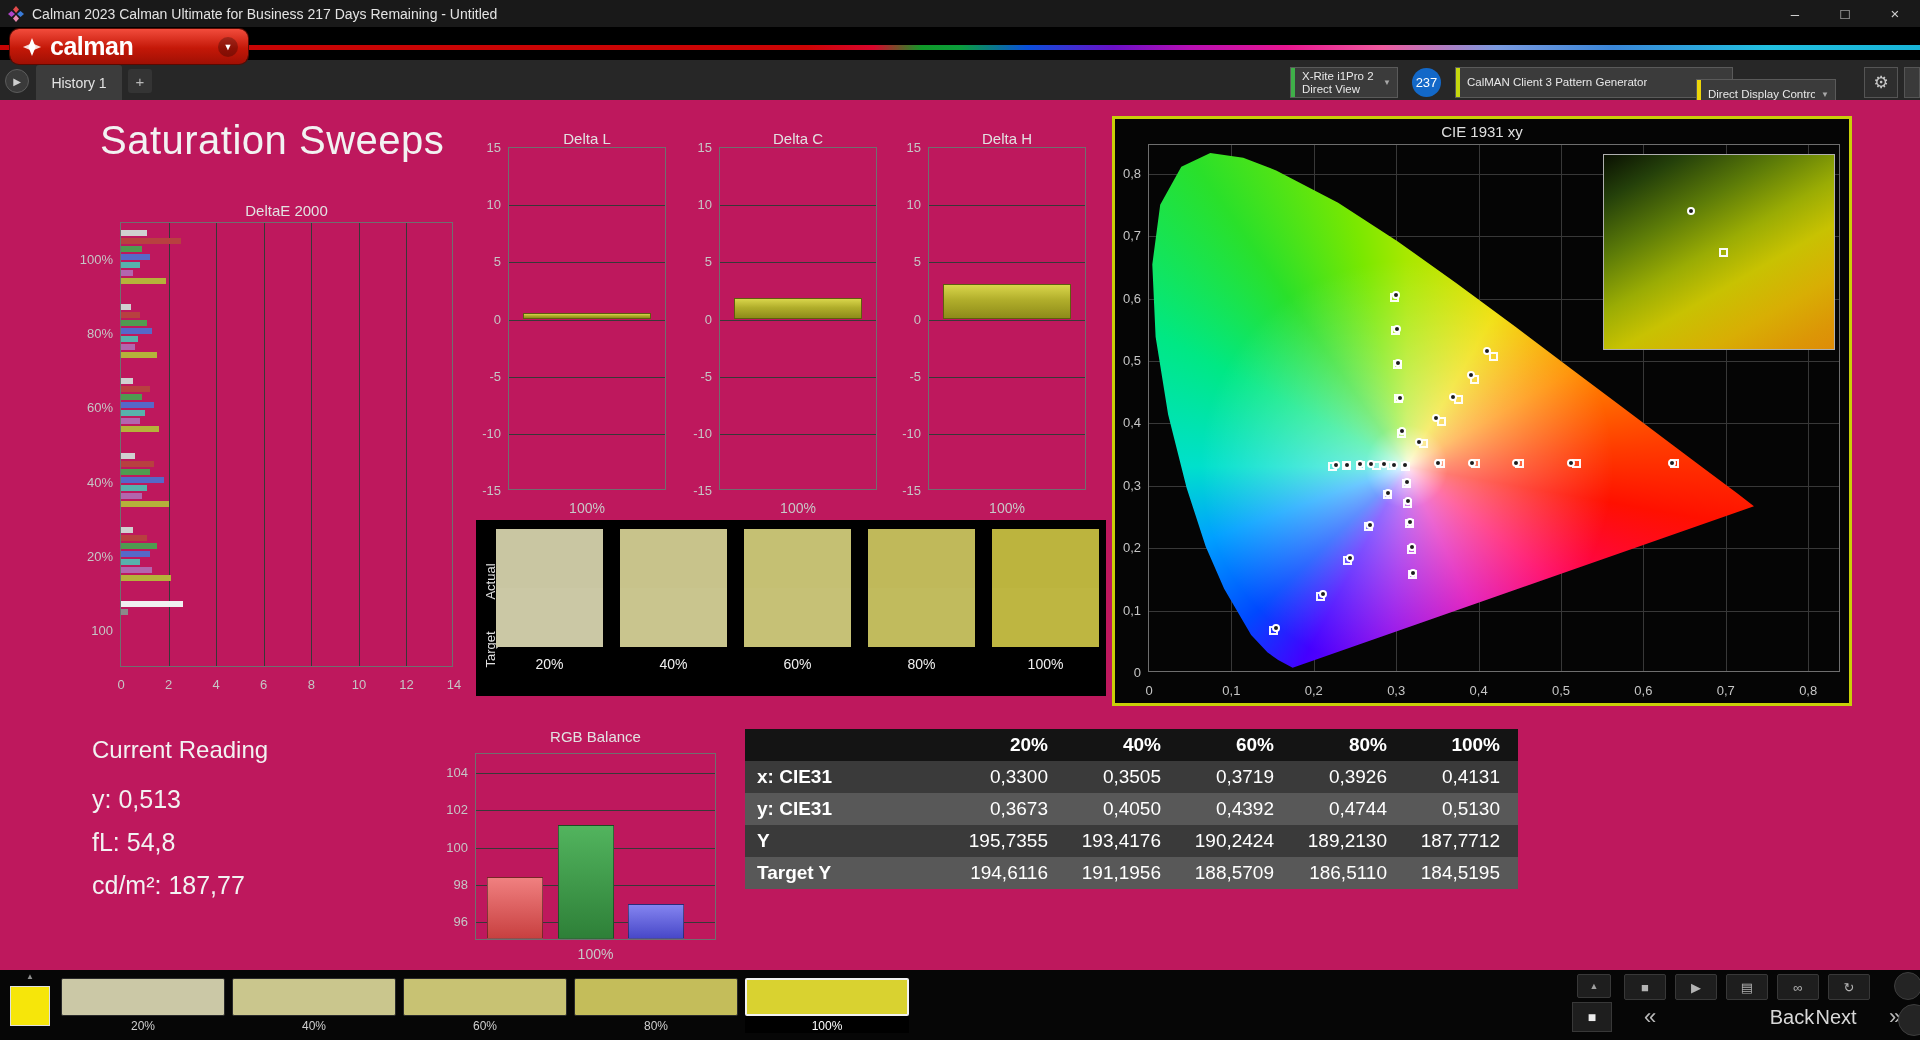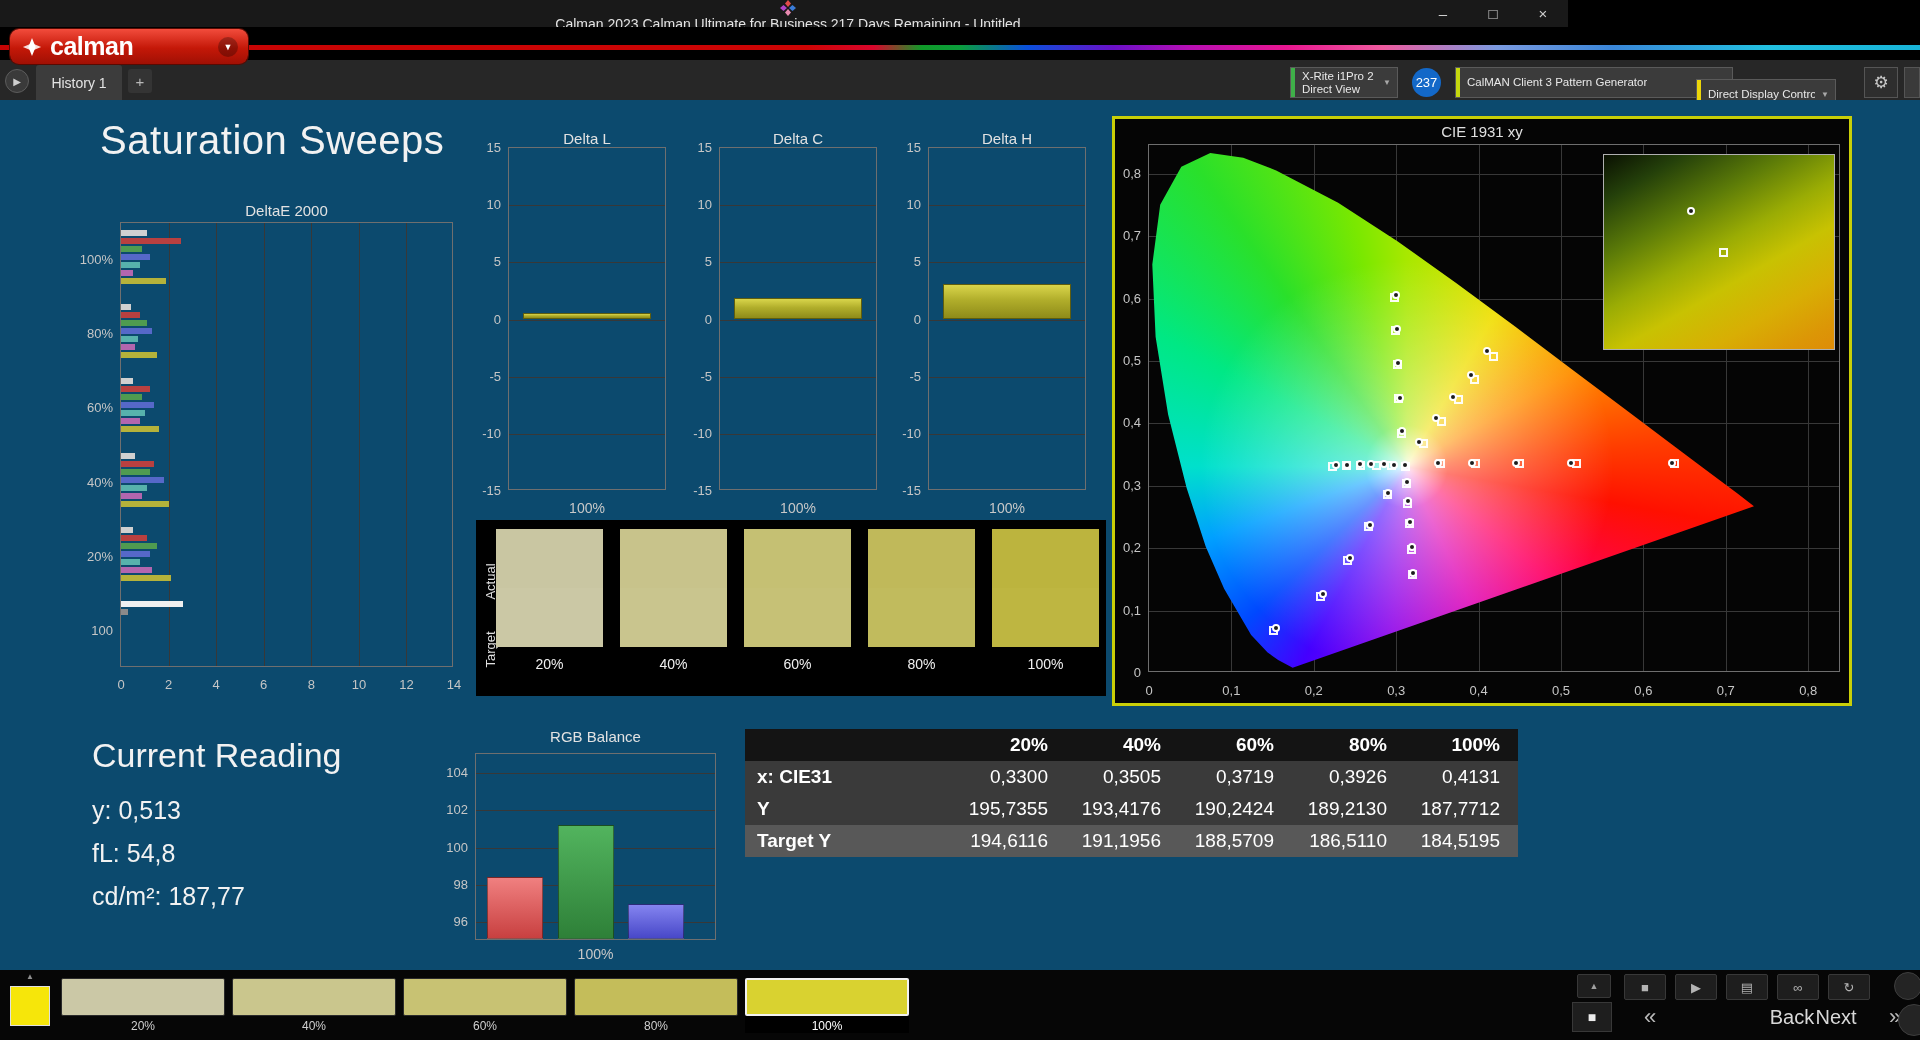--- a/index.html
+++ b/index.html
@@ -1,22 +1,22 @@
 <!DOCTYPE html>
 <html><head>
 <meta charset="utf-8">
 <style>
   *{margin:0;padding:0;box-sizing:border-box;}
   html,body{width:1920px;height:1040px;background:#000;overflow:hidden;
     font-family:"Liberation Sans",sans-serif;}
   body{position:relative;}
 
   
-  #titlebar{position:absolute;left:0;top:0;width:1568px;height:27px;background:#191919;
-    display:flex;align-items:center;flex-direction:column;}
+  #titlebar{position:absolute;left:0;top:0;width:1920px;height:27px;background:#191919;
+    display:flex;align-items:center;}
   #app-icon{margin-left:8px;display:flex;align-items:center;}
   #window-title{color:#e3e3e3;font-size:14px;margin-left:8px;white-space:nowrap;}
   #winbtns{position:absolute;right:0;top:0;display:flex;height:27px;}
   .winbtn{width:50px;height:27px;display:flex;align-items:center;justify-content:center;
     color:#cfcfcf;font-size:15px;}
 
   
   #headerbar{position:absolute;left:0;top:27px;width:1920px;height:33px;background:#000;}
   #rainbow{position:absolute;left:0;top:18px;width:1920px;height:5px;
     background:linear-gradient(90deg,#c60404 0%,#cc0404 42%,#d8062c 45.5%,#109a28 48%,
@@ -48,21 +48,21 @@
   #meterbox{left:1290px;width:108px;}
   #pgenbox{left:1455px;width:278px;}
   #ddcbox{left:1696px;width:140px;margin-top:12px;}
   #badge237{position:absolute;left:1412px;top:8px;width:29px;height:29px;border-radius:50%;
     background:#1368c8;color:#fff;font-size:13px;display:flex;align-items:center;justify-content:center;}
   #gearbtn{position:absolute;left:1864px;top:7px;width:34px;height:31px;background:#2e2e2e;
     border:1px solid #555;color:#c8c8c8;font-size:17px;display:flex;align-items:center;justify-content:center;}
   #toolbar-sliver{position:absolute;left:1904px;top:7px;width:16px;height:31px;background:#3a3a3a;border:1px solid #555;}
 
   
-  #main{position:absolute;left:0;top:100px;width:1920px;height:870px;background:#0c4a6e;}
+  #main{position:absolute;left:0;top:100px;width:1920px;height:870px;background:#be185d;}
   #page-title{position:absolute;left:100px;top:18px;font-size:40px;color:#f2f2f2;
     font-weight:400;letter-spacing:0.5px;}
 
   .chart-title{position:absolute;color:#e2e2e2;font-size:15px;text-align:center;}
   .xlabel{position:absolute;color:#c8c8c8;font-size:14px;text-align:center;}
   .plot{position:absolute;border:1px solid #6f6f6f;}
   .vgrid{position:absolute;top:0;bottom:0;width:1px;background:#383838;}
   .hgrid{position:absolute;left:0;right:0;height:1px;background:#383838;}
   .tick{position:absolute;color:#c6c6c6;font-size:13px;line-height:18px;}
   .tick.xt{width:40px;text-align:center;}
@@ -115,21 +115,21 @@
       78.4% 56.2%,83.2% 60.7%,86.4% 63.7%,89.3% 66.4%,91.8% 68.8%);}
   .cie-square{position:absolute;width:9px;height:9px;border:2px solid rgba(255,255,255,0.95);z-index:3;}
   .cie-dot{position:absolute;width:8px;height:8px;border:2px solid #fff;border-radius:50%;
     background:#1c1c1c;z-index:3;}
   #cie-inset{position:absolute;left:454px;top:9px;width:232px;height:196px;border:1px solid #b0b0b0;z-index:5;
     background:linear-gradient(150deg,#0a1002 0%,#24400a 14%,#5d7c08 32%,#9aac04 48%,
       #c8c202 62%,#d8ae04 78%,#dc9606 92%,#de8c08 100%);}
 
   
   #current-reading{position:absolute;left:92px;top:636px;color:#f2f2f2;}
-  .cr-title{font-size:34px;margin-bottom:14px;}
+  .cr-title{font-size:24px;margin-bottom:14px;}
   .cr-line{font-size:25px;line-height:43px;}
 
   
   #rgb-title{left:475px;top:628px;width:241px;}
   #rgb-plot{left:475px;top:653px;width:241px;height:187px;}
   #rgb-xlabel{left:475px;top:846px;width:241px;}
 
   
   #datatable{position:absolute;left:745px;top:629px;width:773px;}
   .trow{display:grid;grid-template-columns:208px 113px 113px 113px 113px 113px;height:32px;}
@@ -527,20 +527,28 @@
         <div class="tcell val hd">100%</div>
       </div>
       <div class="trow darkrow">
         <div class="tcell lbl">x: CIE31</div>
         <div class="tcell val">0,3300</div>
         <div class="tcell val">0,3505</div>
         <div class="tcell val">0,3719</div>
         <div class="tcell val">0,3926</div>
         <div class="tcell val">0,4131</div>
       </div>
+      <div class="trow lightrow">
+        <div class="tcell lbl">y: CIE31</div>
+        <div class="tcell val">0,3673</div>
+        <div class="tcell val">0,4050</div>
+        <div class="tcell val">0,4392</div>
+        <div class="tcell val">0,4744</div>
+        <div class="tcell val">0,5130</div>
+      </div>
       <div class="trow darkrow">
         <div class="tcell lbl">Y</div>
         <div class="tcell val">195,7355</div>
         <div class="tcell val">193,4176</div>
         <div class="tcell val">190,2424</div>
         <div class="tcell val">189,2130</div>
         <div class="tcell val">187,7712</div>
       </div>
       <div class="trow lightrow">
         <div class="tcell lbl">Target Y</div>

